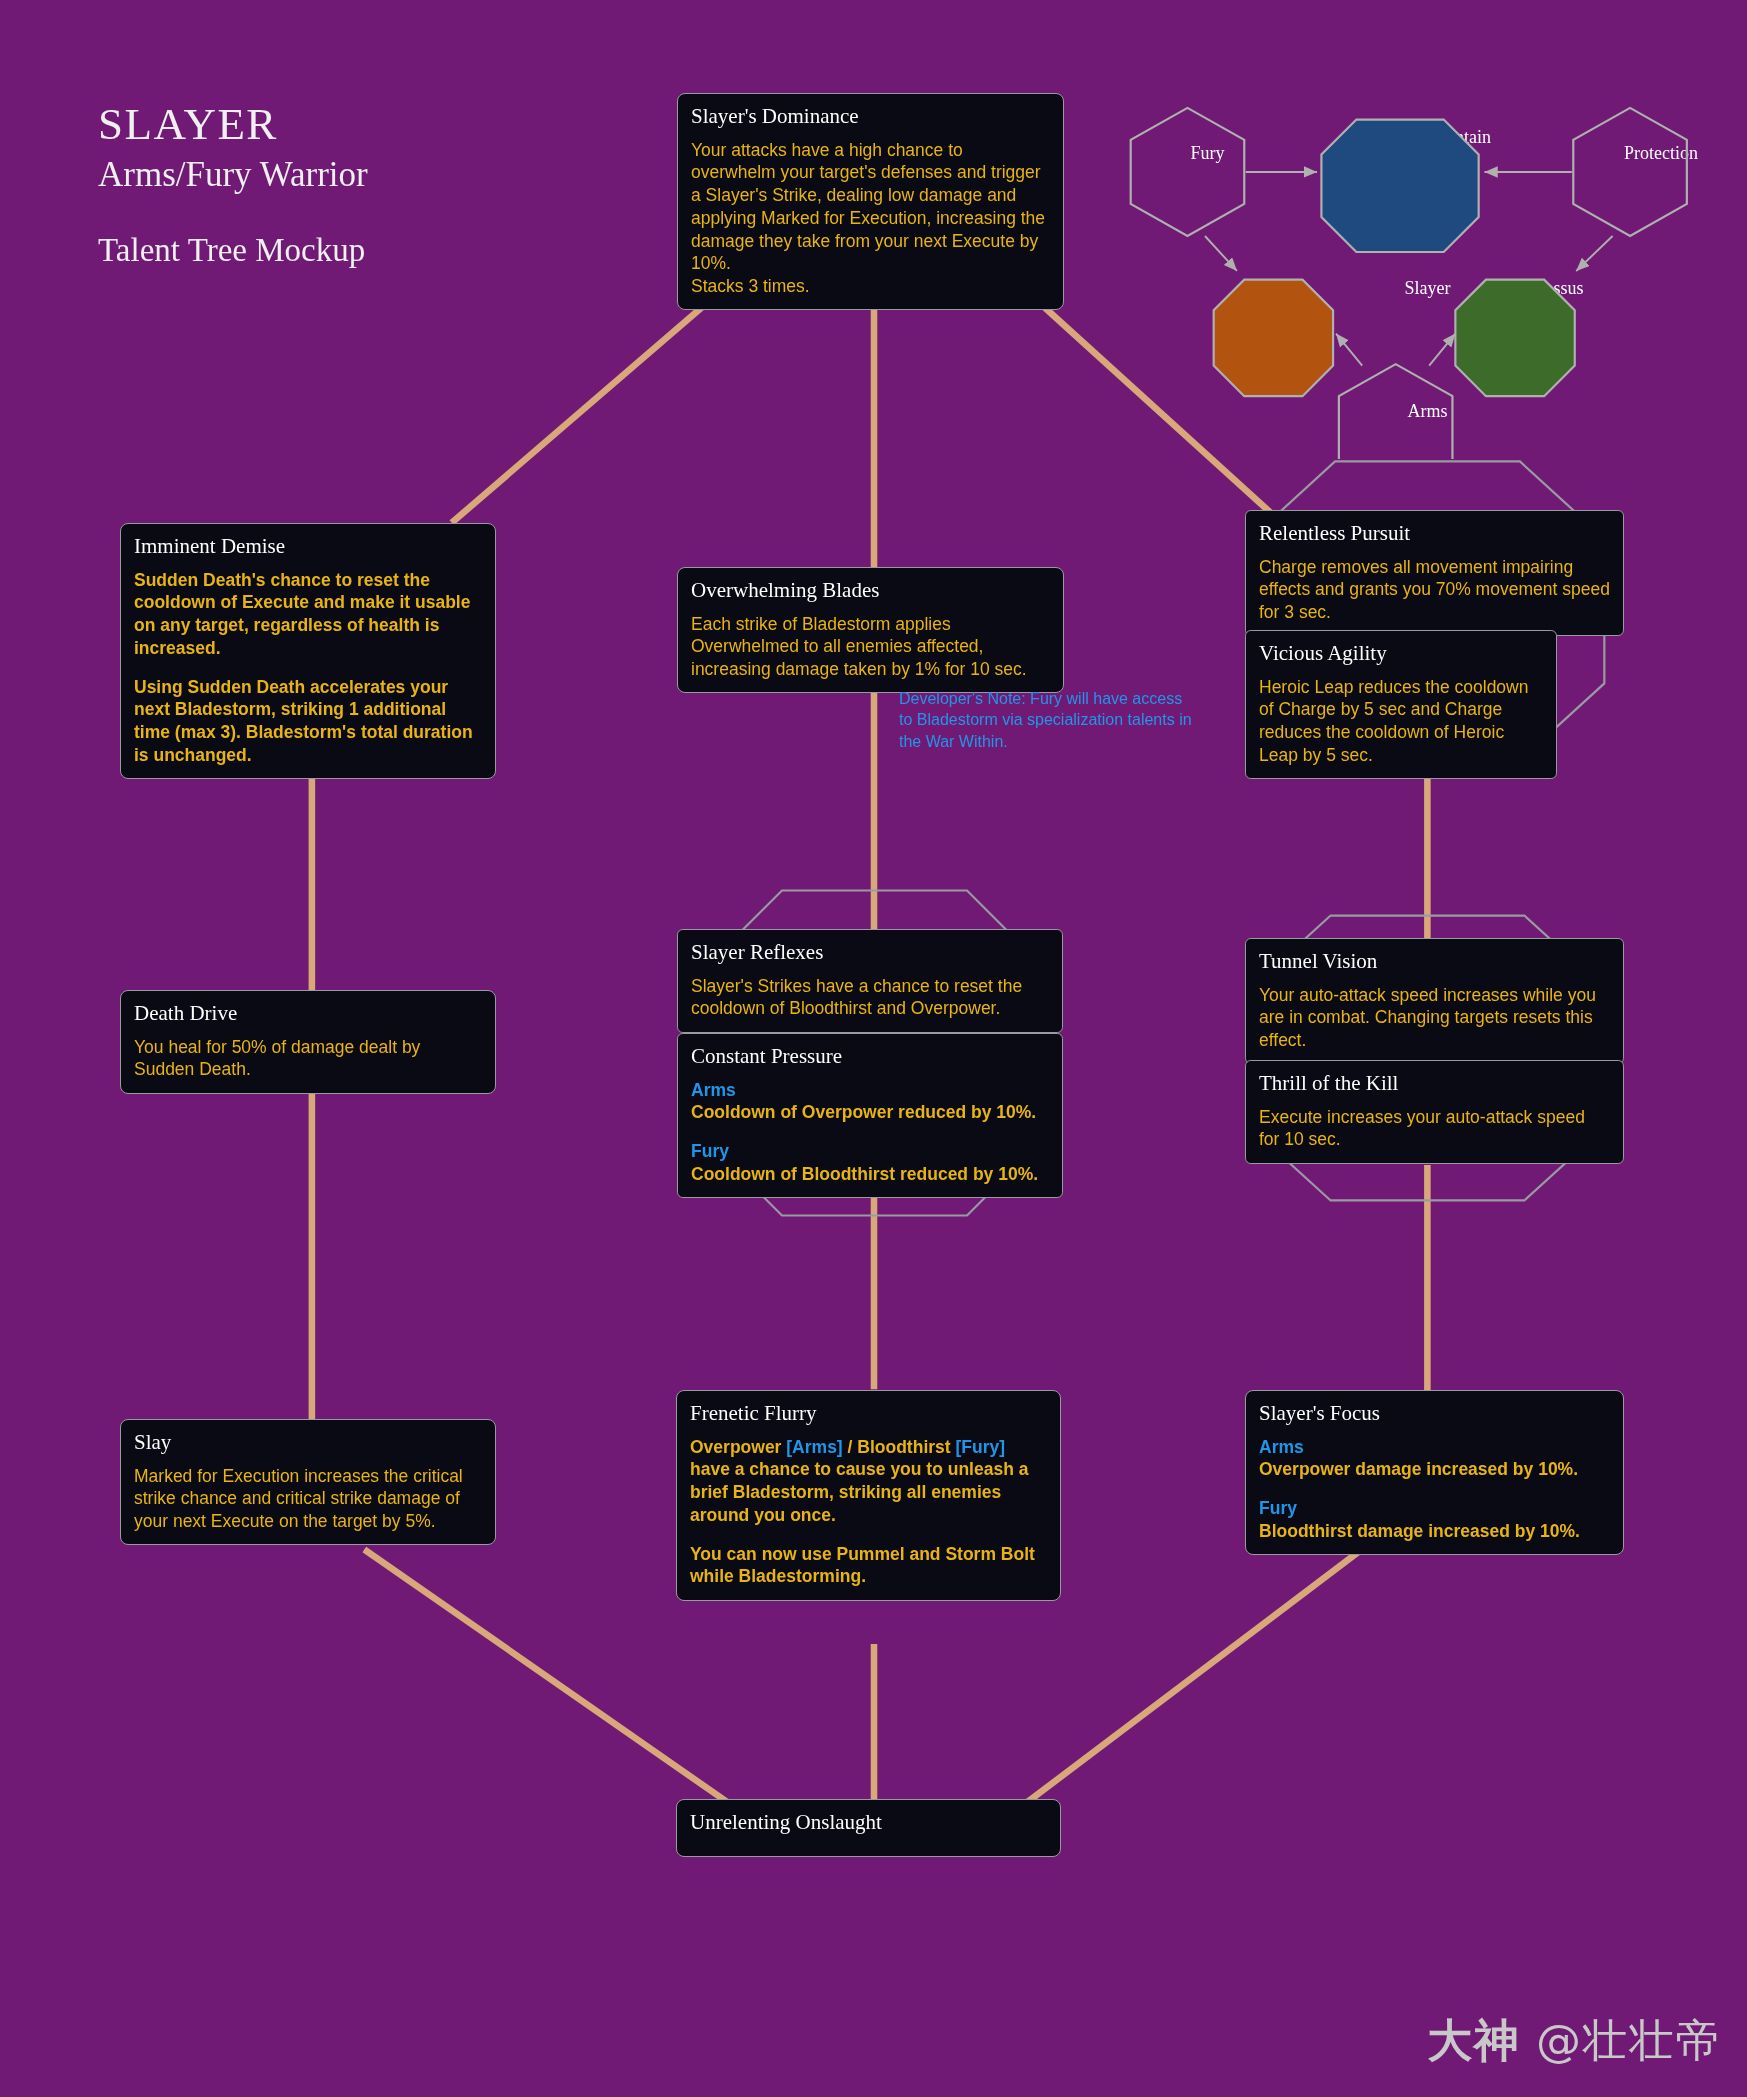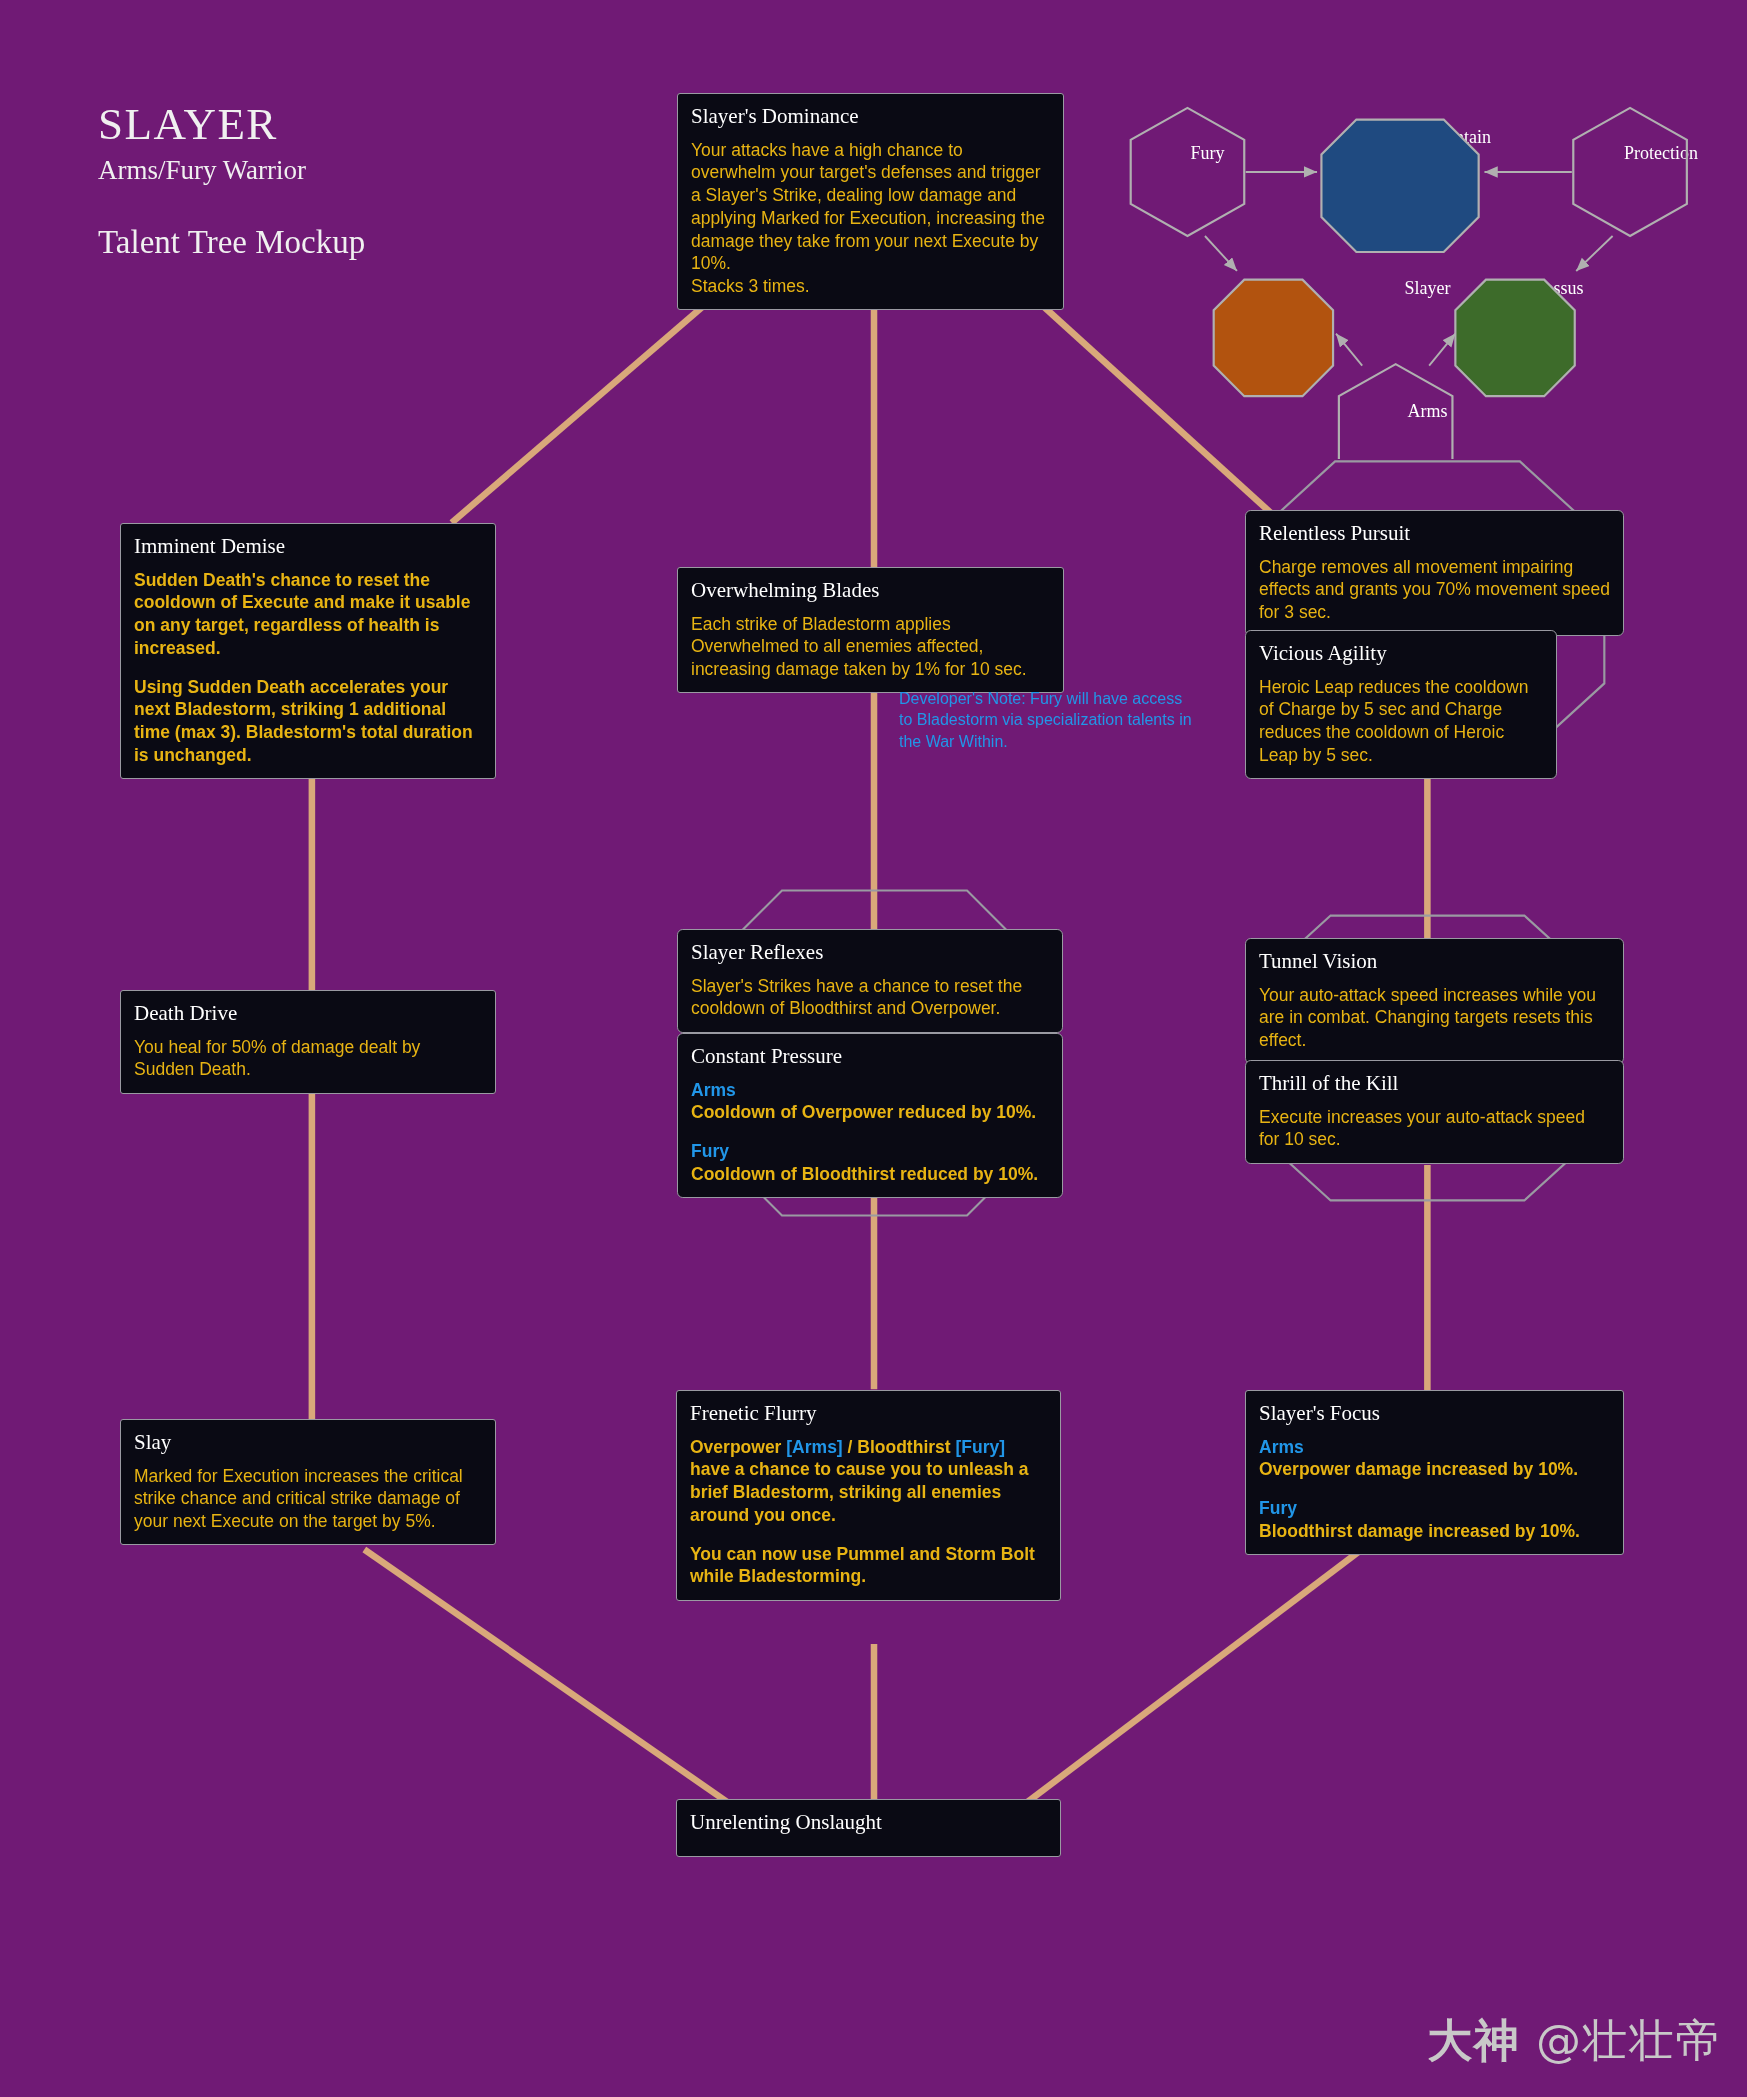--- a/index.html
+++ b/index.html
@@ -20,42 +20,42 @@
   .title-block { position: absolute; left: 98px; top: 102px; }
   .title-main {
     font-family: "Liberation Serif", serif;
     font-size: 45px;
     color: #f0f0f0;
     letter-spacing: 1.5px;
     line-height: 1.0;
   }
   .title-sub {
     font-family: "Liberation Serif", serif;
-    font-size: 27px;
+    font-size: 35px;
     color: #f0f0f0;
     margin-top: 10.2px;
     line-height: 1.0;
   }
   .title-mock {
     font-family: "Liberation Serif", serif;
     font-size: 33px;
     color: #f0f0f0;
     margin-top: 42px;
     line-height: 1.0;
   }
 
   
   #links { position: absolute; left: 0; top: 0; width: 1748px; height: 2097px; }
 
   
   .node {
     position: absolute;
     background: #0a0a14;
     border: 1.5px solid #9a9aa2;
-    border-radius: 3px;
+    border-radius: 8px;
     box-sizing: border-box;
     padding: 10.2px 13px 11.7px 13px;
     z-index: 5;
   }
   .node-sq {
     border-radius: 5.8px;
   }
   .node-title {
     font-family: "Liberation Serif", serif;
     font-size: 21px;

